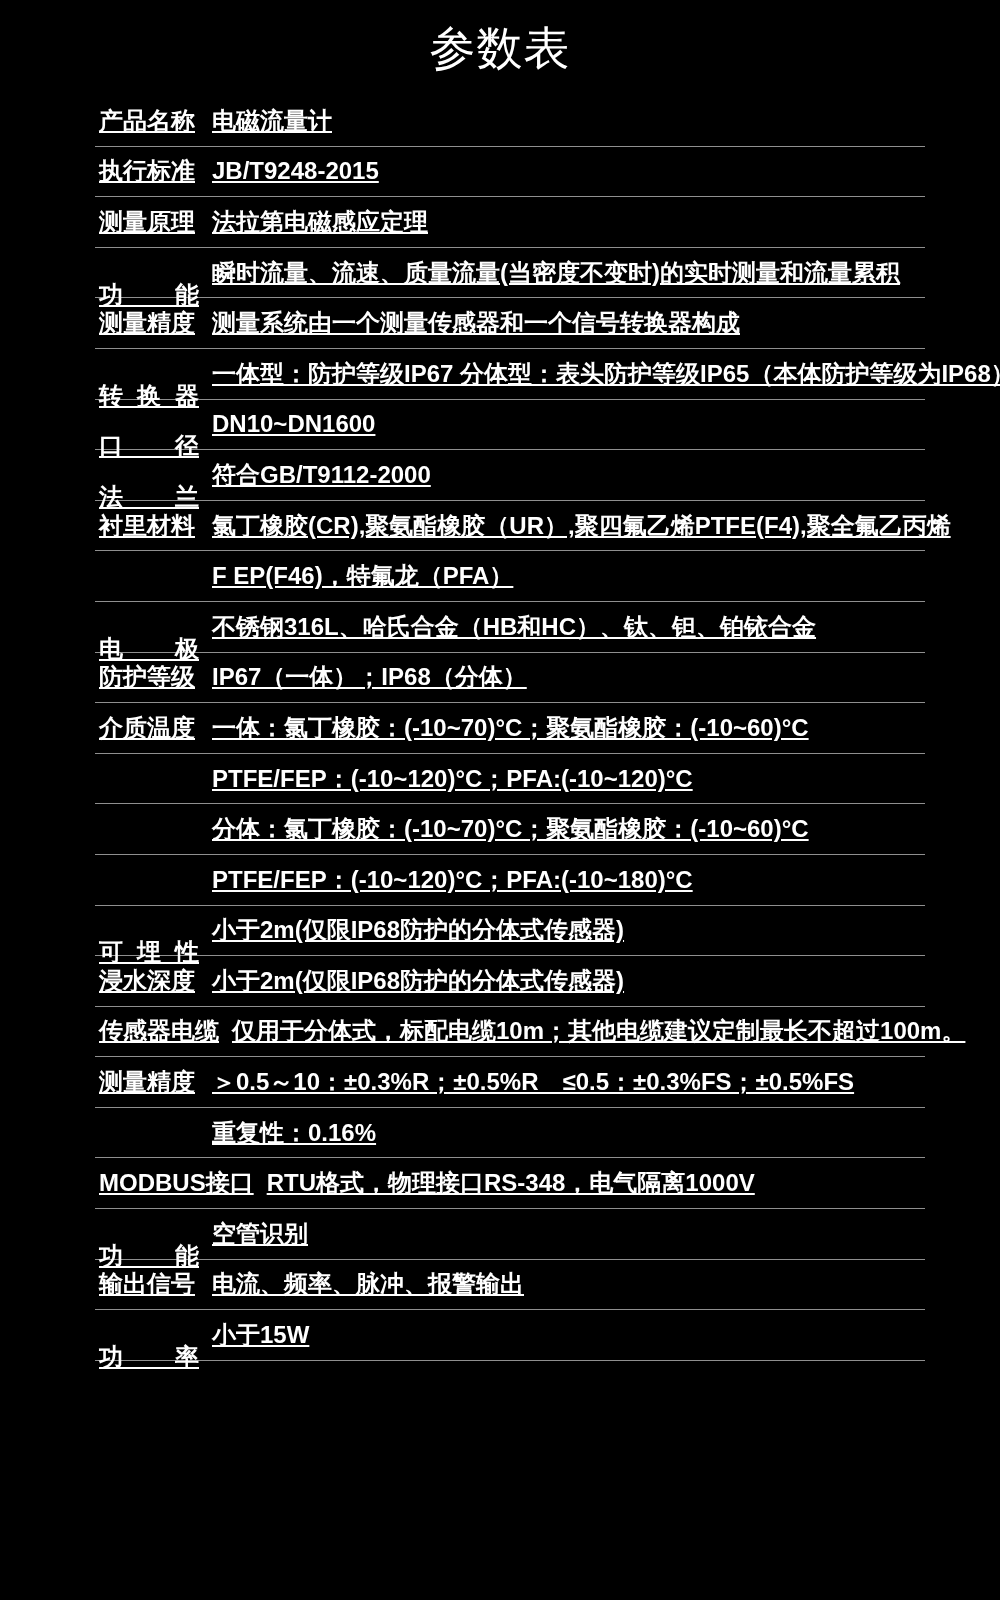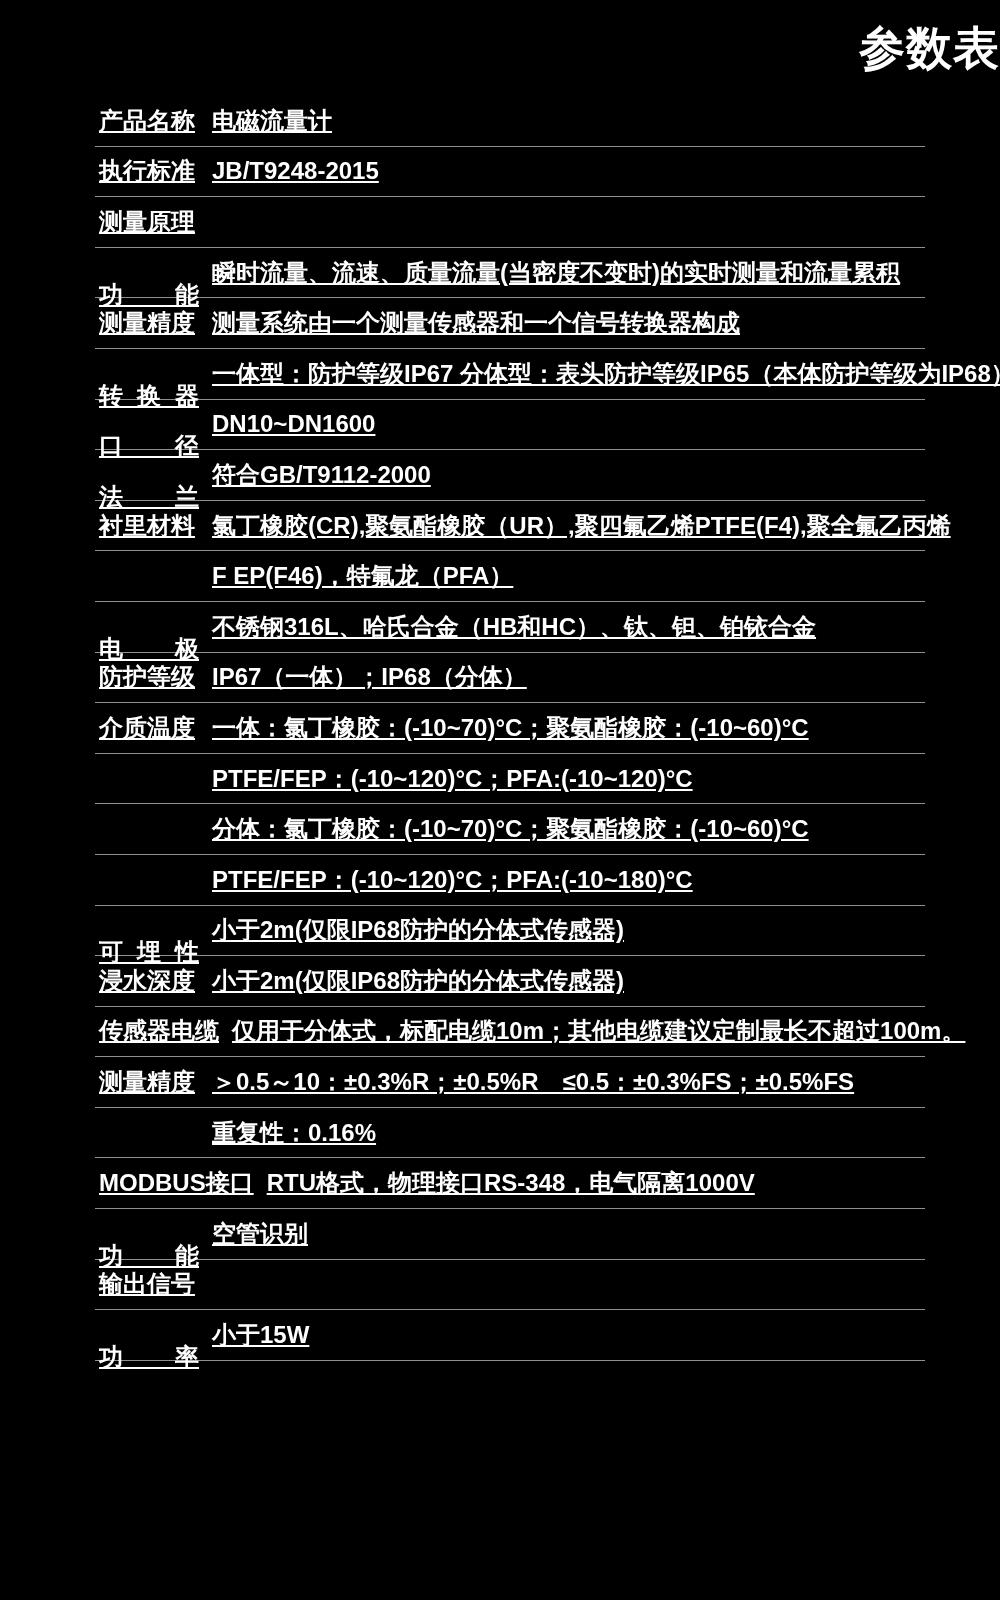--- a/index.html
+++ b/index.html
@@ -13,23 +13,23 @@
     width:1000px; height:1600px;
     background:var(--bg);
     color:var(--fg);
     font-family:"Liberation Sans","DejaVu Sans",sans-serif;
     font-weight:bold;
     overflow:hidden;
   }
   .title{
     margin:16px 0 16px 0;
     height:64px; line-height:64px;
-    text-align:right;
+    text-align:center;
     font-size:46px;
-    font-weight:bold;
+    font-weight:normal;
     letter-spacing:1px;
   }
   .rows{
     margin:10px 0 0 95px;
     width:830px;
   }
   .row{
     height:50.6px;
     display:flex;
     align-items:center;
@@ -67,20 +67,21 @@
     <span class="value">电磁流量计</span>
   </div>
 
   <div class="row">
     <span class="label">执行标准</span>
     <span class="value">JB/T9248-2015</span>
   </div>
 
   <div class="row">
     <span class="label">测量原理</span>
+    <span class="value">法拉第电磁感应定理</span>
   </div>
 
   <div class="row">
     <span class="label spread">功能</span>
     <span class="value">瞬时流量、流速、质量流量(当密度不变时)的实时测量和流量累积</span>
   </div>
 
   <div class="row">
     <span class="label">测量精度</span>
     <span class="value">测量系统由一个测量传感器和一个信号转换器构成</span>
@@ -172,20 +173,21 @@
     <span class="value">RTU格式，物理接口RS-348，电气隔离1000V</span>
   </div>
 
   <div class="row">
     <span class="label spread">功能</span>
     <span class="value">空管识别</span>
   </div>
 
   <div class="row">
     <span class="label">输出信号</span>
+    <span class="value">电流、频率、脉冲、报警输出</span>
   </div>
 
 
   <div class="row">
     <span class="label spread">功率</span>
     <span class="value">小于15W</span>
   </div>
 </div>
 </div>
 

